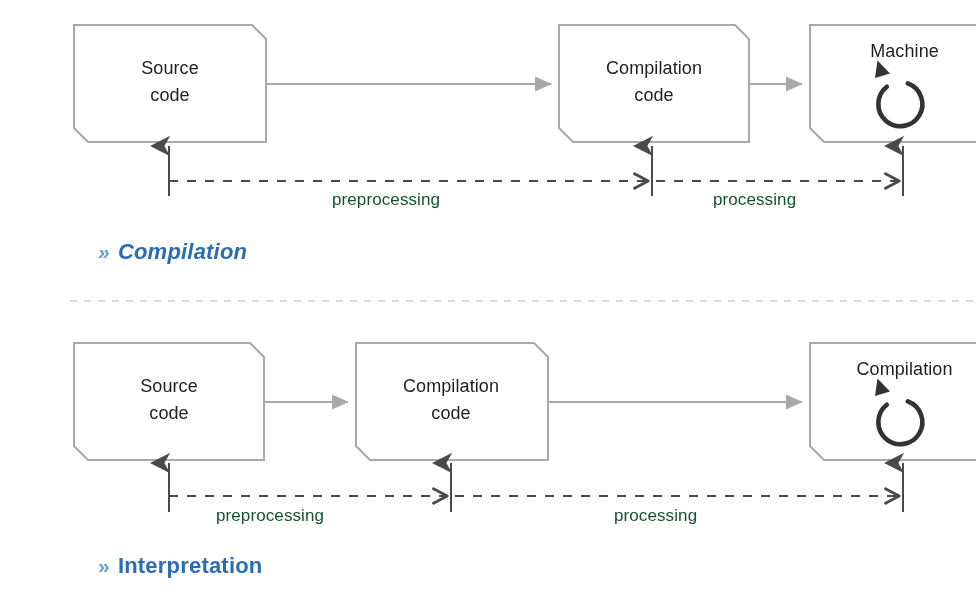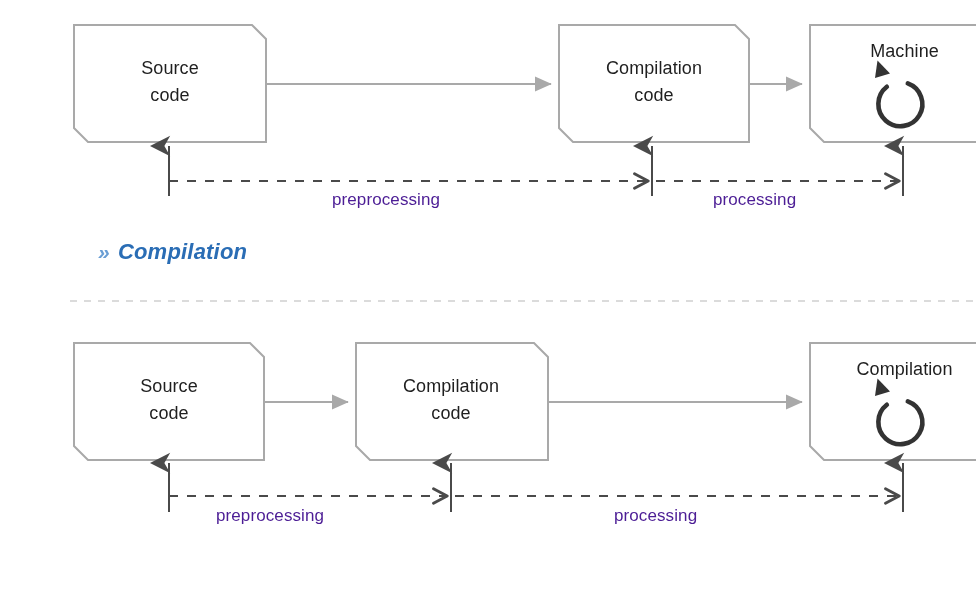--- a/index.html
+++ b/index.html
@@ -38,21 +38,21 @@
     text-align: center;
     color: #1f1f1f;
     font-size: 18px;
     line-height: 27px;
     letter-spacing: 0.1px;
     white-space: pre-line;
     pointer-events: none;
   }
   .edge-label {
     position: absolute;
-    color: #4c1d95;
+    color: #14532d;
     font-size: 17px;
     line-height: 20px;
     letter-spacing: 0.1px;
     white-space: nowrap;
   }
   .section-label {
     position: absolute;
     font-size: 22px;
     font-weight: bold;
     letter-spacing: 0.2px;
@@ -165,14 +165,17 @@
 
   <div class="box-label" style="left:306px; top:373px; width:194px;">Compilation
 code</div>
 
   <div class="box-label" style="left:762px; top:356px; width:189px;">Compilation</div>
 
   <div class="edge-label" style="left:168px; top:506px;">preprocessing</div>
 
   <div class="edge-label" style="left:566px; top:506px;">processing</div>
 
+  <div class="section-label" style="left:50px; top:553px;">
+    <span class="guillemet">»</span><span class="txt">Interpretation</span>
+  </div>
 
 </div>
 
 </body></html>

